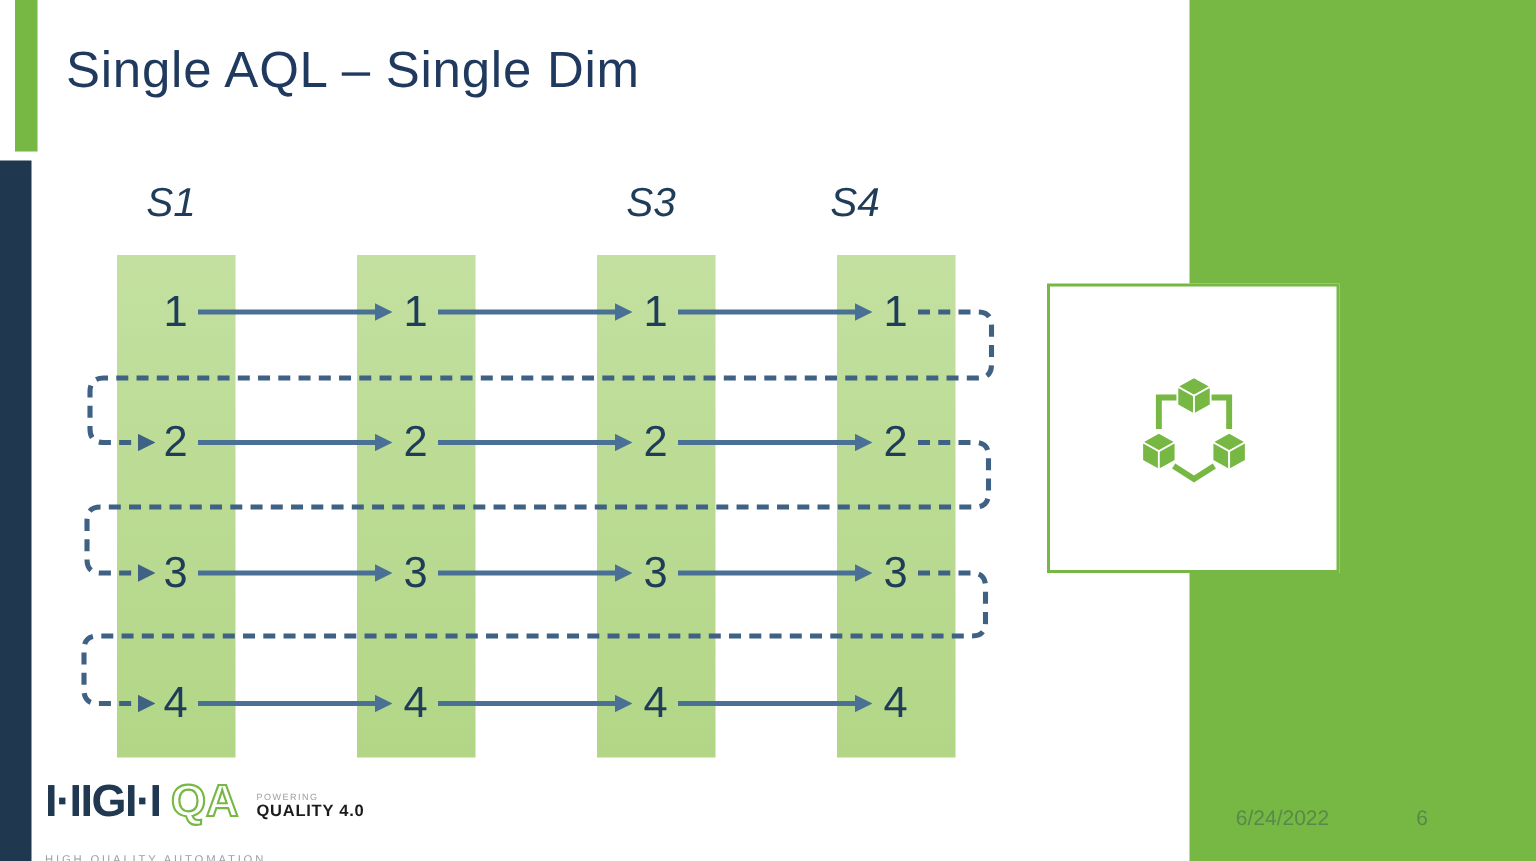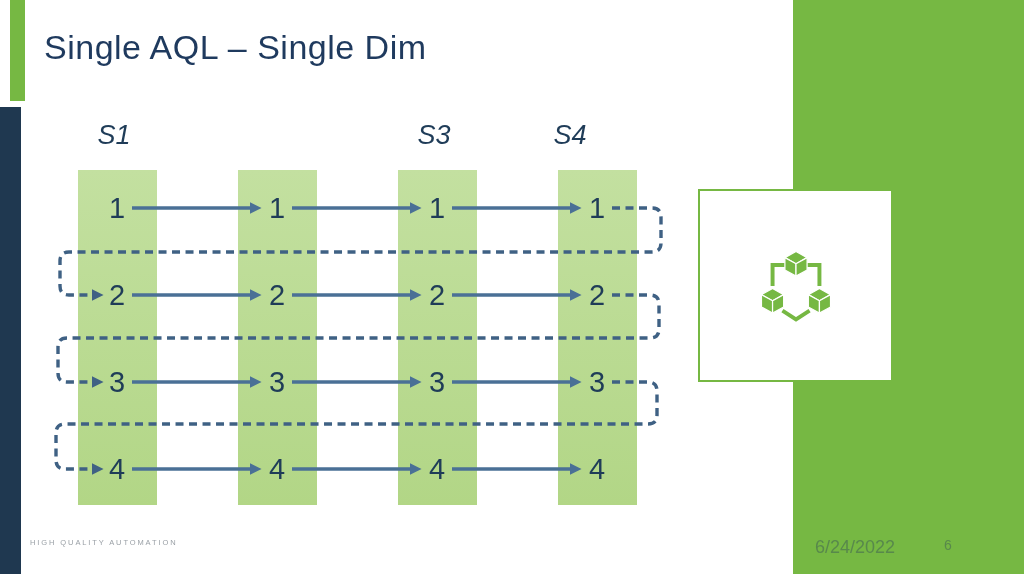--- a/index.html
+++ b/index.html
@@ -26,21 +26,21 @@
   
   .logo{position:absolute;left:30px;top:520px;z-index:3;}
   .logo-main{display:flex;align-items:flex-end;}
   .logo-high{font-size:30px;font-weight:700;color:#203850;letter-spacing:-1px;line-height:30px;}
   .logo-qa{font-size:30px;font-weight:700;color:#fff;-webkit-text-stroke:1.4px #76B843;margin-left:7px;line-height:30px;}
   .logo-side{margin-left:12px;display:flex;flex-direction:column;justify-content:flex-end;padding-bottom:3px;}
   .logo-powering{font-size:6px;color:#9aa0a6;letter-spacing:1px;}
   .logo-quality{font-size:11px;font-weight:700;color:#1b1b1b;letter-spacing:.5px;}
   .logo-tagline{margin-top:18px;font-size:7.5px;letter-spacing:1.9px;color:#9aa0a6;}
 
-  .slide-date{position:absolute;left:800px;top:537px;width:110px;text-align:center;font-size:18px;color:rgba(47,72,88,0.42);z-index:5;}
+  .slide-date{position:absolute;left:800px;top:537px;width:110px;text-align:center;font-size:14px;color:rgba(47,72,88,0.42);z-index:5;}
   .slide-page{position:absolute;left:928px;top:537px;width:40px;text-align:center;font-size:14px;color:rgba(47,72,88,0.42);z-index:5;}
 </style>
 </head>
 <body>
 
 <div class="slide">
 
   <div class="green-panel"></div>
   <div class="accent-square"></div>
   <div class="navy-bar"></div>
@@ -127,19 +127,27 @@
         <g transform="translate(51,42)">
           <polygon points="0,-10 9,-5 0,0 -9,-5"></polygon>
           <polygon points="-9,-5 0,0 0,10 -9,5"></polygon>
           <polygon points="9,-5 0,0 0,10 9,5"></polygon>
         </g>
       </g>
     </svg>
   </div>
 
   <div class="logo">
+    <div class="logo-main">
+      <span class="logo-high">I·IIGI·I</span>
+      <span class="logo-qa">QA</span>
+      <span class="logo-side">
+        <span class="logo-powering">POWERING</span>
+        <span class="logo-quality">QUALITY 4.0</span>
+      </span>
+    </div>
     <div class="logo-tagline">HIGH QUALITY AUTOMATION</div>
   </div>
 
   <div class="slide-date">6/24/2022</div>
   <div class="slide-page">6</div>
 
 </div>
 
 </body></html>

